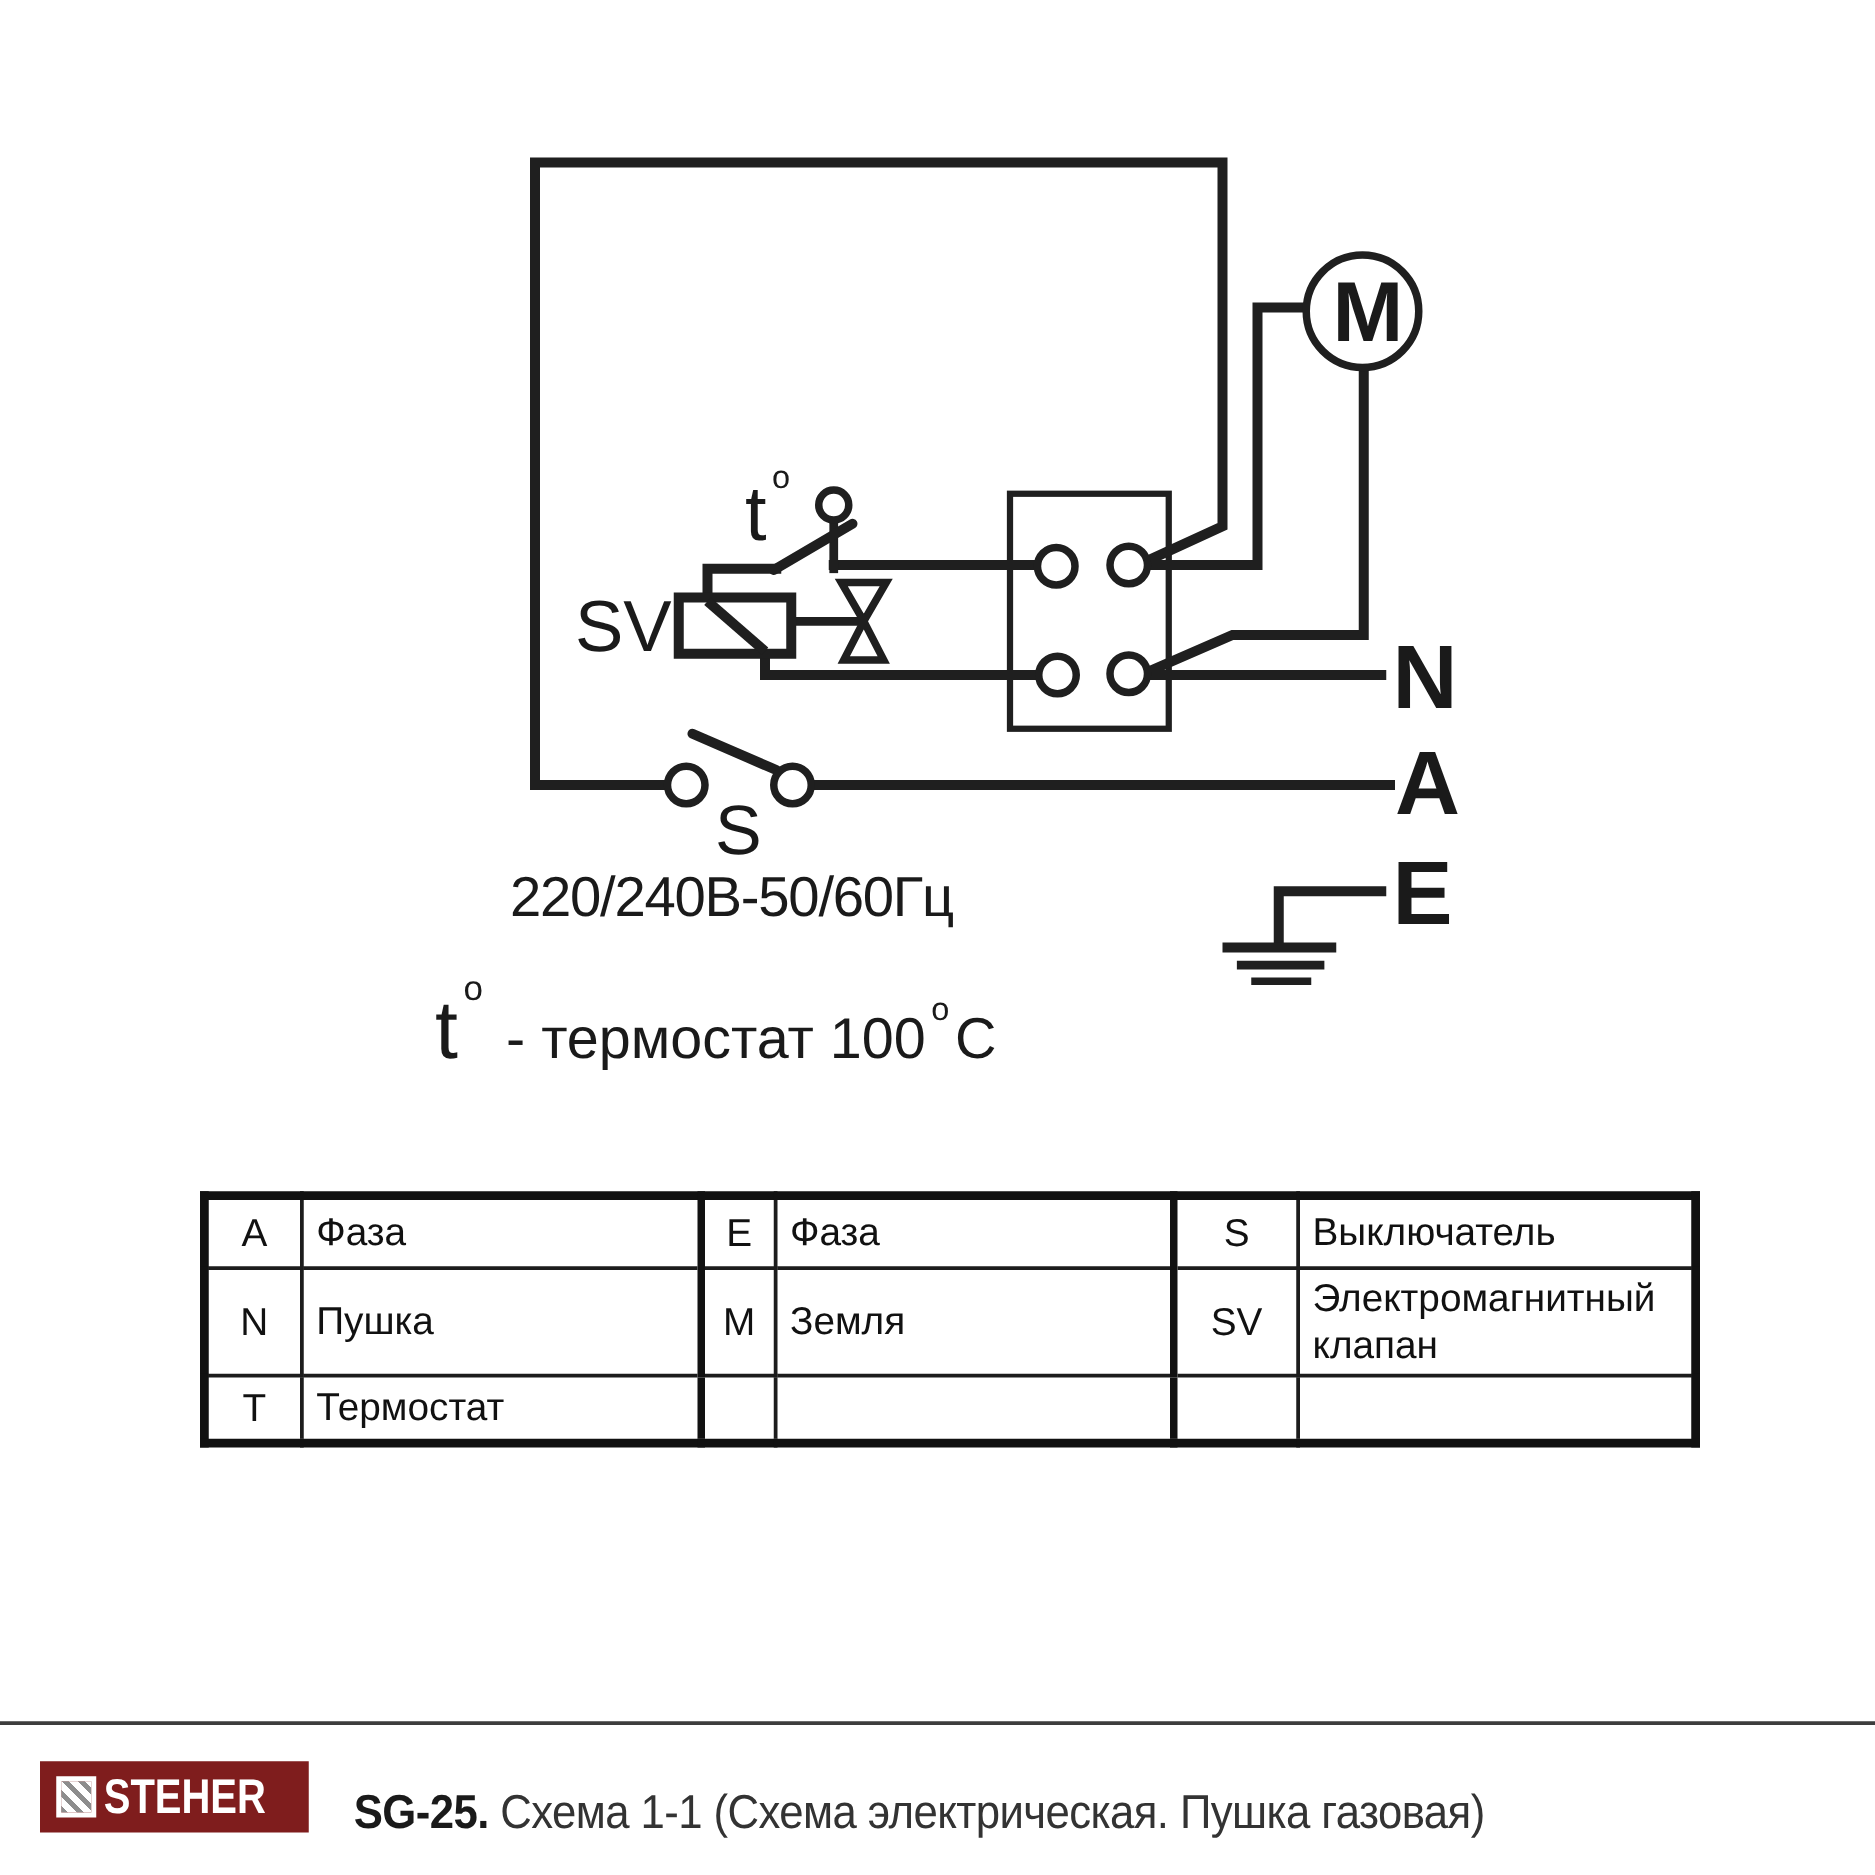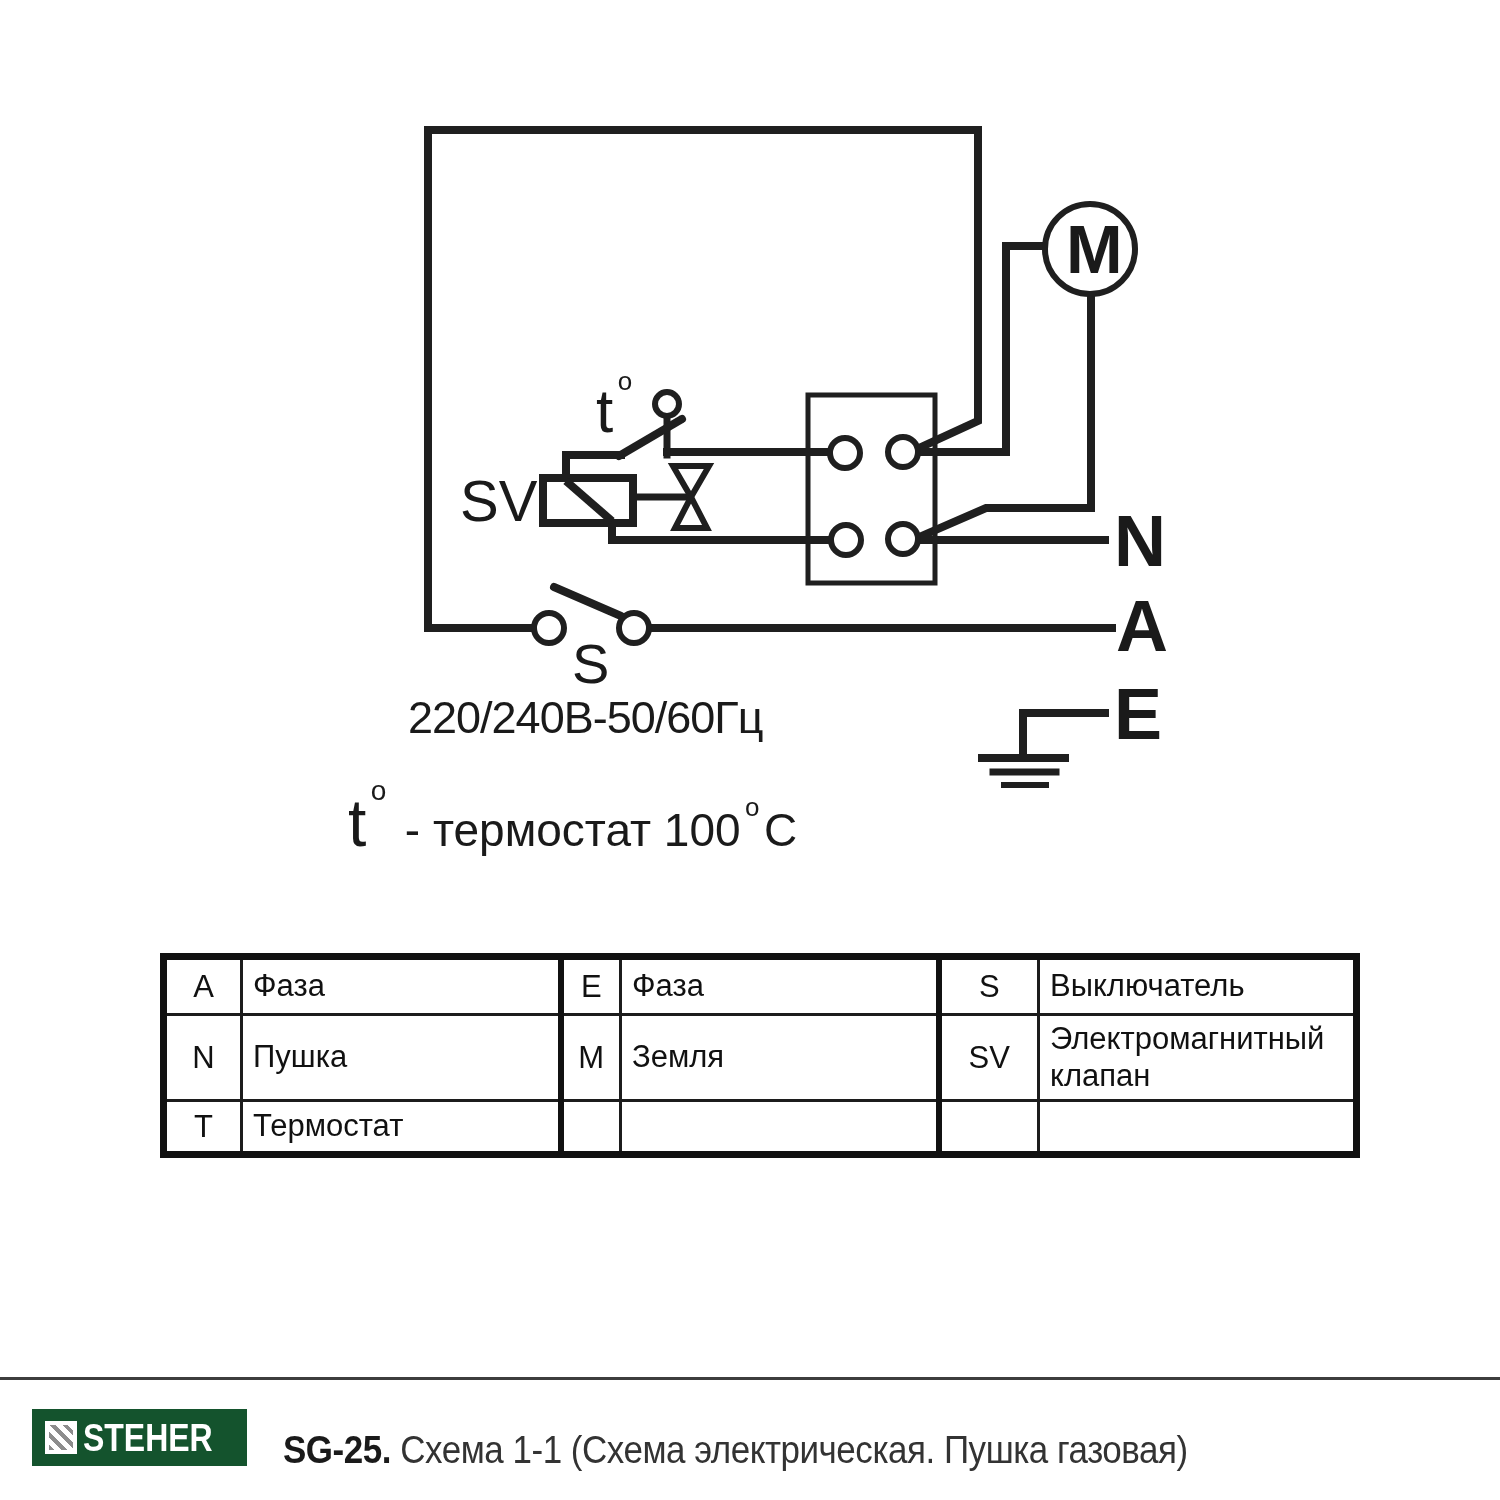--- a/index.html
+++ b/index.html
@@ -41,21 +41,21 @@
   #footer-divider {
     position: absolute;
     left: 0; top: 1377px;
     width: 1500px; height: 3px;
     background: #3d3d3d;
   }
   #brand-logo {
     position: absolute;
     left: 32px; top: 1409px;
     width: 215px; height: 57px;
-    background: #14532d;
+    background: #7f1d1d;
     display: flex;
     align-items: center;
     justify-content: flex-start;
     padding: 0;
     box-sizing: border-box;
   }
   #brand-logo .emblem {
     width: 24px; height: 25px;
     margin-left: 13px;
     border: 4px solid #ffffff;

